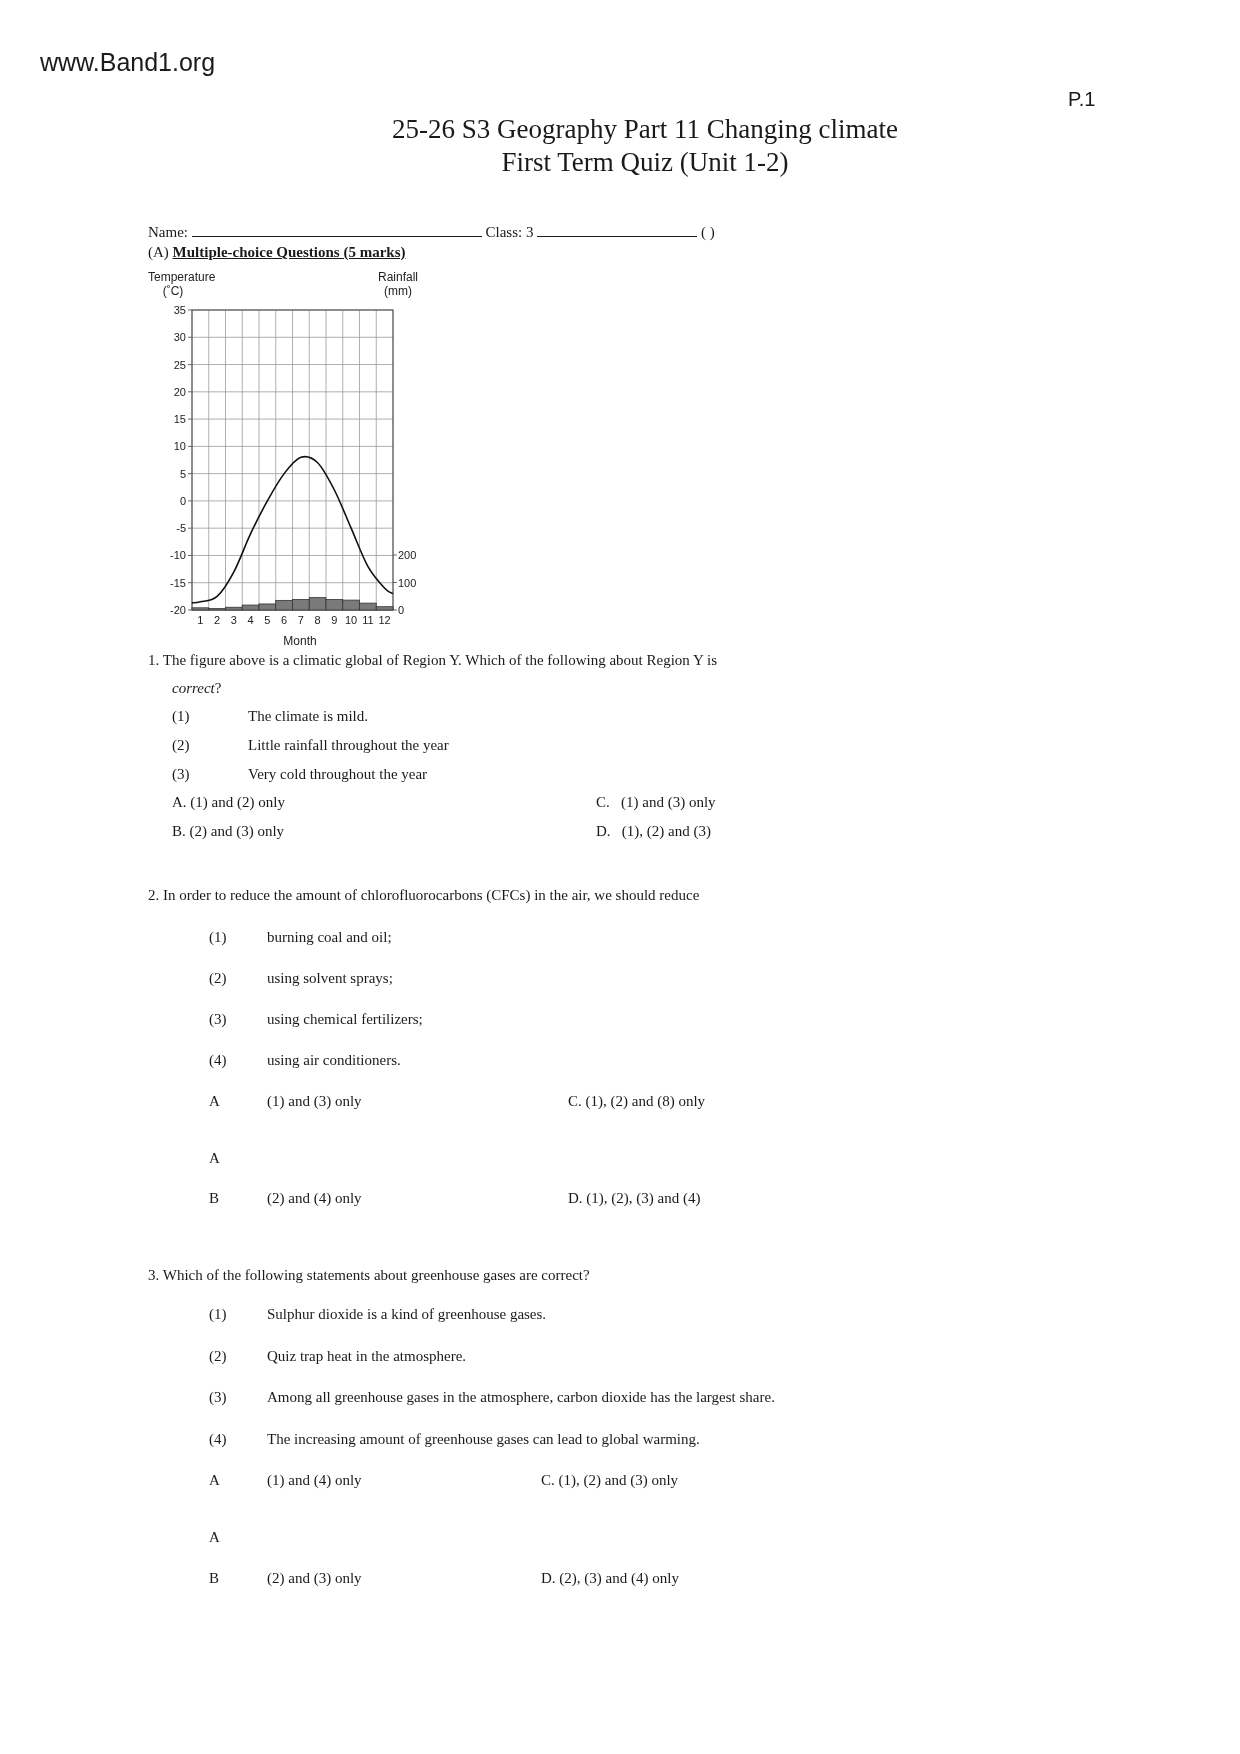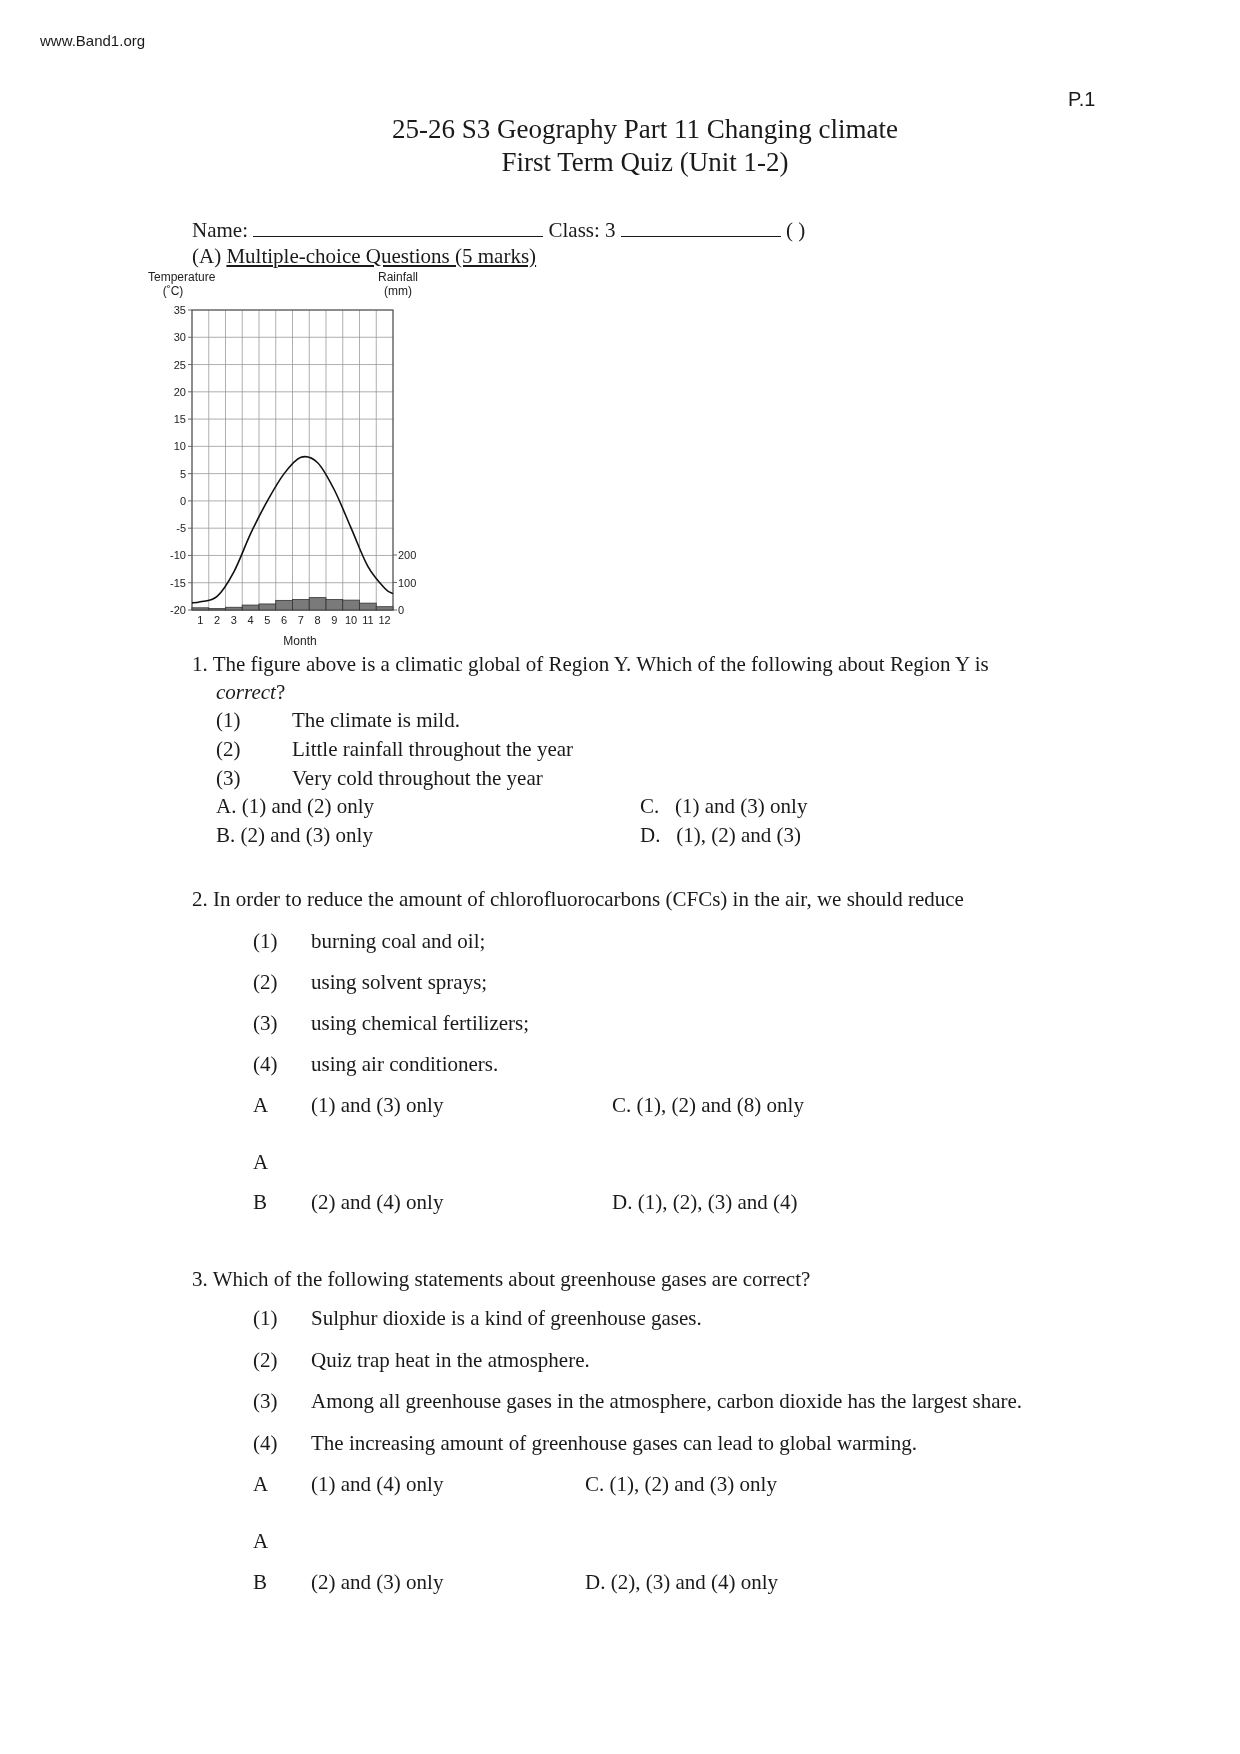--- a/index.html
+++ b/index.html
@@ -1,28 +1,28 @@
 <!DOCTYPE html>
 <html><head>
   <meta charset="utf-8">
   <style>
     html, body { margin: 0; padding: 0; background: #ffffff; }
     body { width: 1240px; height: 1754px; position: relative; overflow: hidden; color: #1a1a1a; }
     .serif { font-family: "Liberation Serif", "DejaVu Serif", serif; }
     .sans { font-family: "Liberation Sans", "DejaVu Sans", sans-serif; }
     .abs { position: absolute; white-space: nowrap; }
 
-    #site { left: 40px; top: 32px; font-size: 15px; }
+    #site { left: 40px; top: 48px; font-size: 25px; }
     #pageno { left: 1068px; top: 88px; font-size: 20px; }
     #title1 { left: 0; width: 1290px; text-align: center; top: 114px; font-size: 27px; }
     #title2 { left: 0; width: 1290px; text-align: center; top: 147px; font-size: 27px; }
 
-    .q { font-size: 21px; margin-left: 44px; }
+    .q { font-size: 15px; }
     .u { display: inline-block; border-bottom: 1.5px solid #1a1a1a; height: 20px; vertical-align: baseline; }
-    .sect-head { font-weight: normal; text-decoration: underline; }
+    .sect-head { font-weight: bold; text-decoration: underline; }
     i { font-style: italic; }
 
     svg text { font-family: "Liberation Sans", "DejaVu Sans", sans-serif; fill: #222; }
   </style>
 </head>
 <body class="serif">
 
 <div id="site" class="abs sans">www.Band1.org</div>
 <div id="pageno" class="abs sans">P.1</div>
 <div id="title1" class="abs">25-26 S3 Geography Part 11 Changing climate</div>

